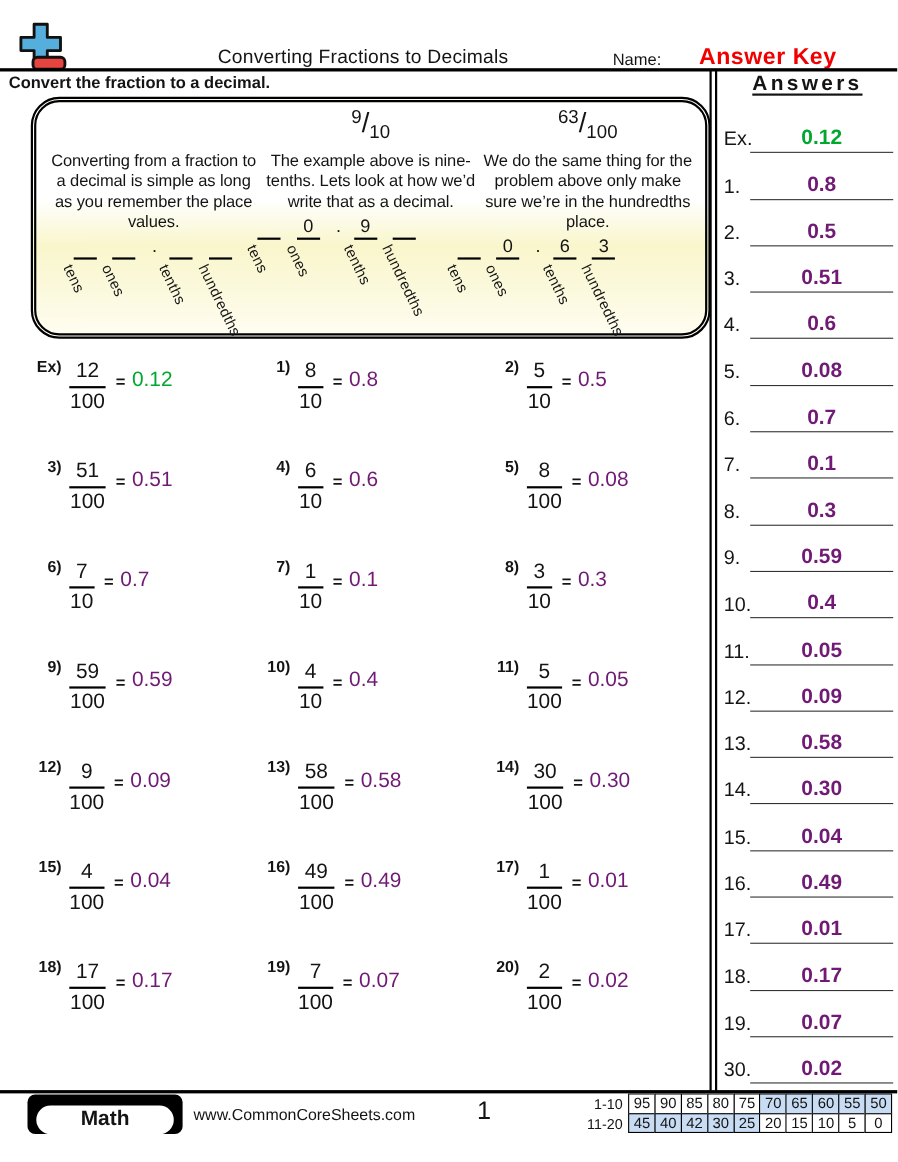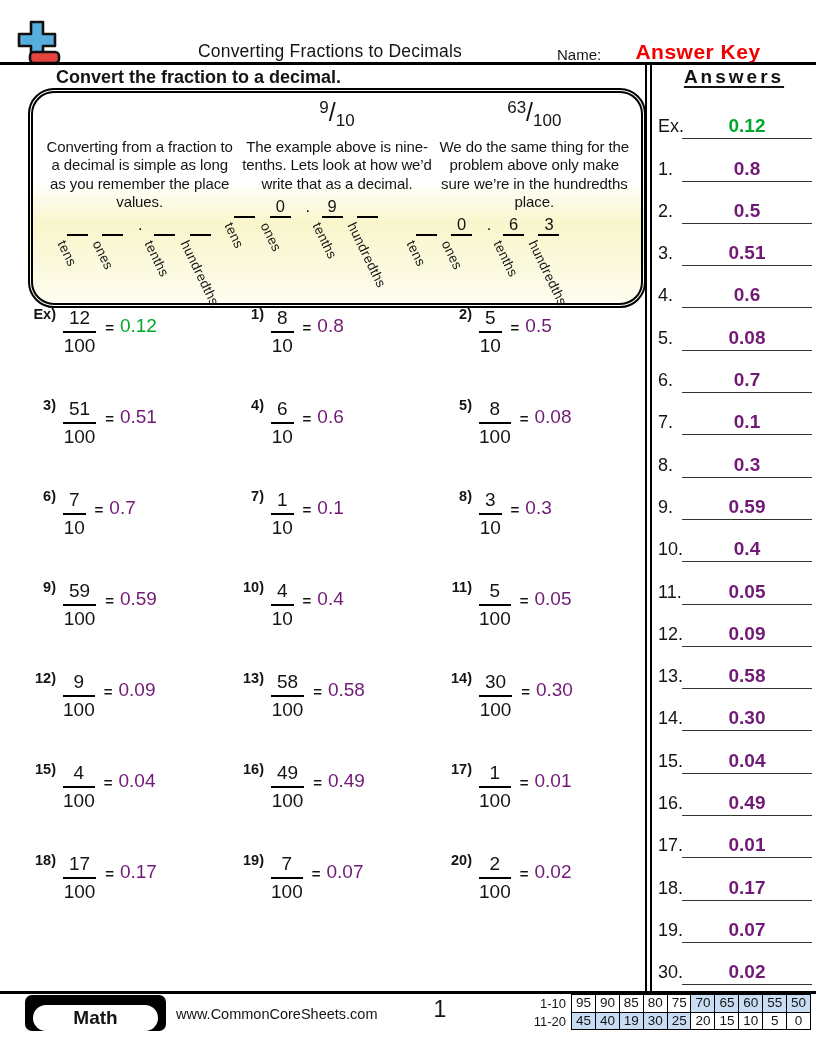--- a/index.html
+++ b/index.html
@@ -9,21 +9,21 @@
   
   .logo{position:absolute;left:13px;top:20px;}
   .page-title{position:absolute;left:160px;top:41px;width:340px;text-align:center;
               font-size:17.5px;font-weight:normal;letter-spacing:.2px;}
   .name-label{position:absolute;left:557px;top:46px;font-size:15px;}
   .answer-key{position:absolute;left:618px;top:40px;width:160px;text-align:center;
               font-size:21px;font-weight:bold;color:#f20000;letter-spacing:.5px;}
   .header-rule{position:absolute;left:0;top:62px;width:816px;height:3px;background:#000;}
 
   
-  .instruction{position:absolute;left:8px;top:67px;font-size:18px;font-weight:bold;margin-left:48px;}
+  .instruction{position:absolute;left:8px;top:67px;font-size:15px;font-weight:bold;}
 
   
   .example-box{position:absolute;left:28px;top:88px;width:618px;height:220px;box-sizing:border-box;
       border:5px double #000;border-radius:26px;
       background:linear-gradient(180deg,#ffffff 0%,#ffffff 42%,#f9f6cc 62%,#fbf9dd 82%,#fffdf0 100%);
       display:grid;grid-template-columns:1fr 1fr 1fr;column-gap:4px;padding:2px 10px 0 10px;}
   .ex-col{position:relative;}
   .col-frac{height:40px;text-align:center;padding-top:3px;}
   .efn{position:relative;top:-8px;font-size:17px;}
   .efs{font-size:25px;}
@@ -34,21 +34,21 @@
   .dg0{margin-left:24px;} .dg1{margin-left:-6px;} .dg2{margin-left:-22px;}
   .pv-slot{display:inline-block;position:relative;width:21px;margin-right:10px;vertical-align:top;}
   .pv-digit{display:block;height:19px;line-height:19px;font-size:16.5px;text-align:center;
             border-bottom:2px solid #000;}
   .pv-dot{display:inline-block;width:5px;margin-right:7px;height:19px;line-height:19px;
           font-size:16.5px;text-align:center;vertical-align:top;}
   .pv-label{position:absolute;top:23px;left:1px;transform:rotate(64deg);transform-origin:0 0;
             font-size:13.5px;white-space:nowrap;letter-spacing:.3px;}
 
   
-  .problems{position:absolute;left:20px;top:304px;width:628px;
+  .problems{position:absolute;left:20px;top:324px;width:628px;
             display:grid;grid-template-columns:208px 208px 208px;grid-auto-rows:91px;}
   .problem{display:flex;align-items:flex-start;}
   .pnum{width:36px;text-align:right;padding-right:7px;font-weight:bold;font-size:14.5px;margin-top:2px;}
   .frac{display:inline-block;text-align:center;margin-top:3px;}
   .fnum{display:block;font-size:19px;padding:0 6px 2px;border-bottom:2.5px solid #000;}
   .fden{display:block;font-size:19px;padding-top:2px;}
   .eq{margin:15px 6px 0 9px;font-size:15px;font-weight:bold;}
   .panswer{margin-top:11px;font-size:19px;}
 
   .red{color:#701a75;}
@@ -544,21 +544,21 @@
       </span>
     </div>
     <div class="score-row">
       <span class="score-label">11-20</span>
       <span class="score-cells">
 
           <span class="score-cell blue">45</span>
 
           <span class="score-cell blue">40</span>
 
-          <span class="score-cell blue">19</span>
+          <span class="score-cell blue">42</span>
 
           <span class="score-cell blue">30</span>
 
           <span class="score-cell blue">25</span>
 
           <span class="score-cell">20</span>
 
           <span class="score-cell">15</span>
 
           <span class="score-cell">10</span>

